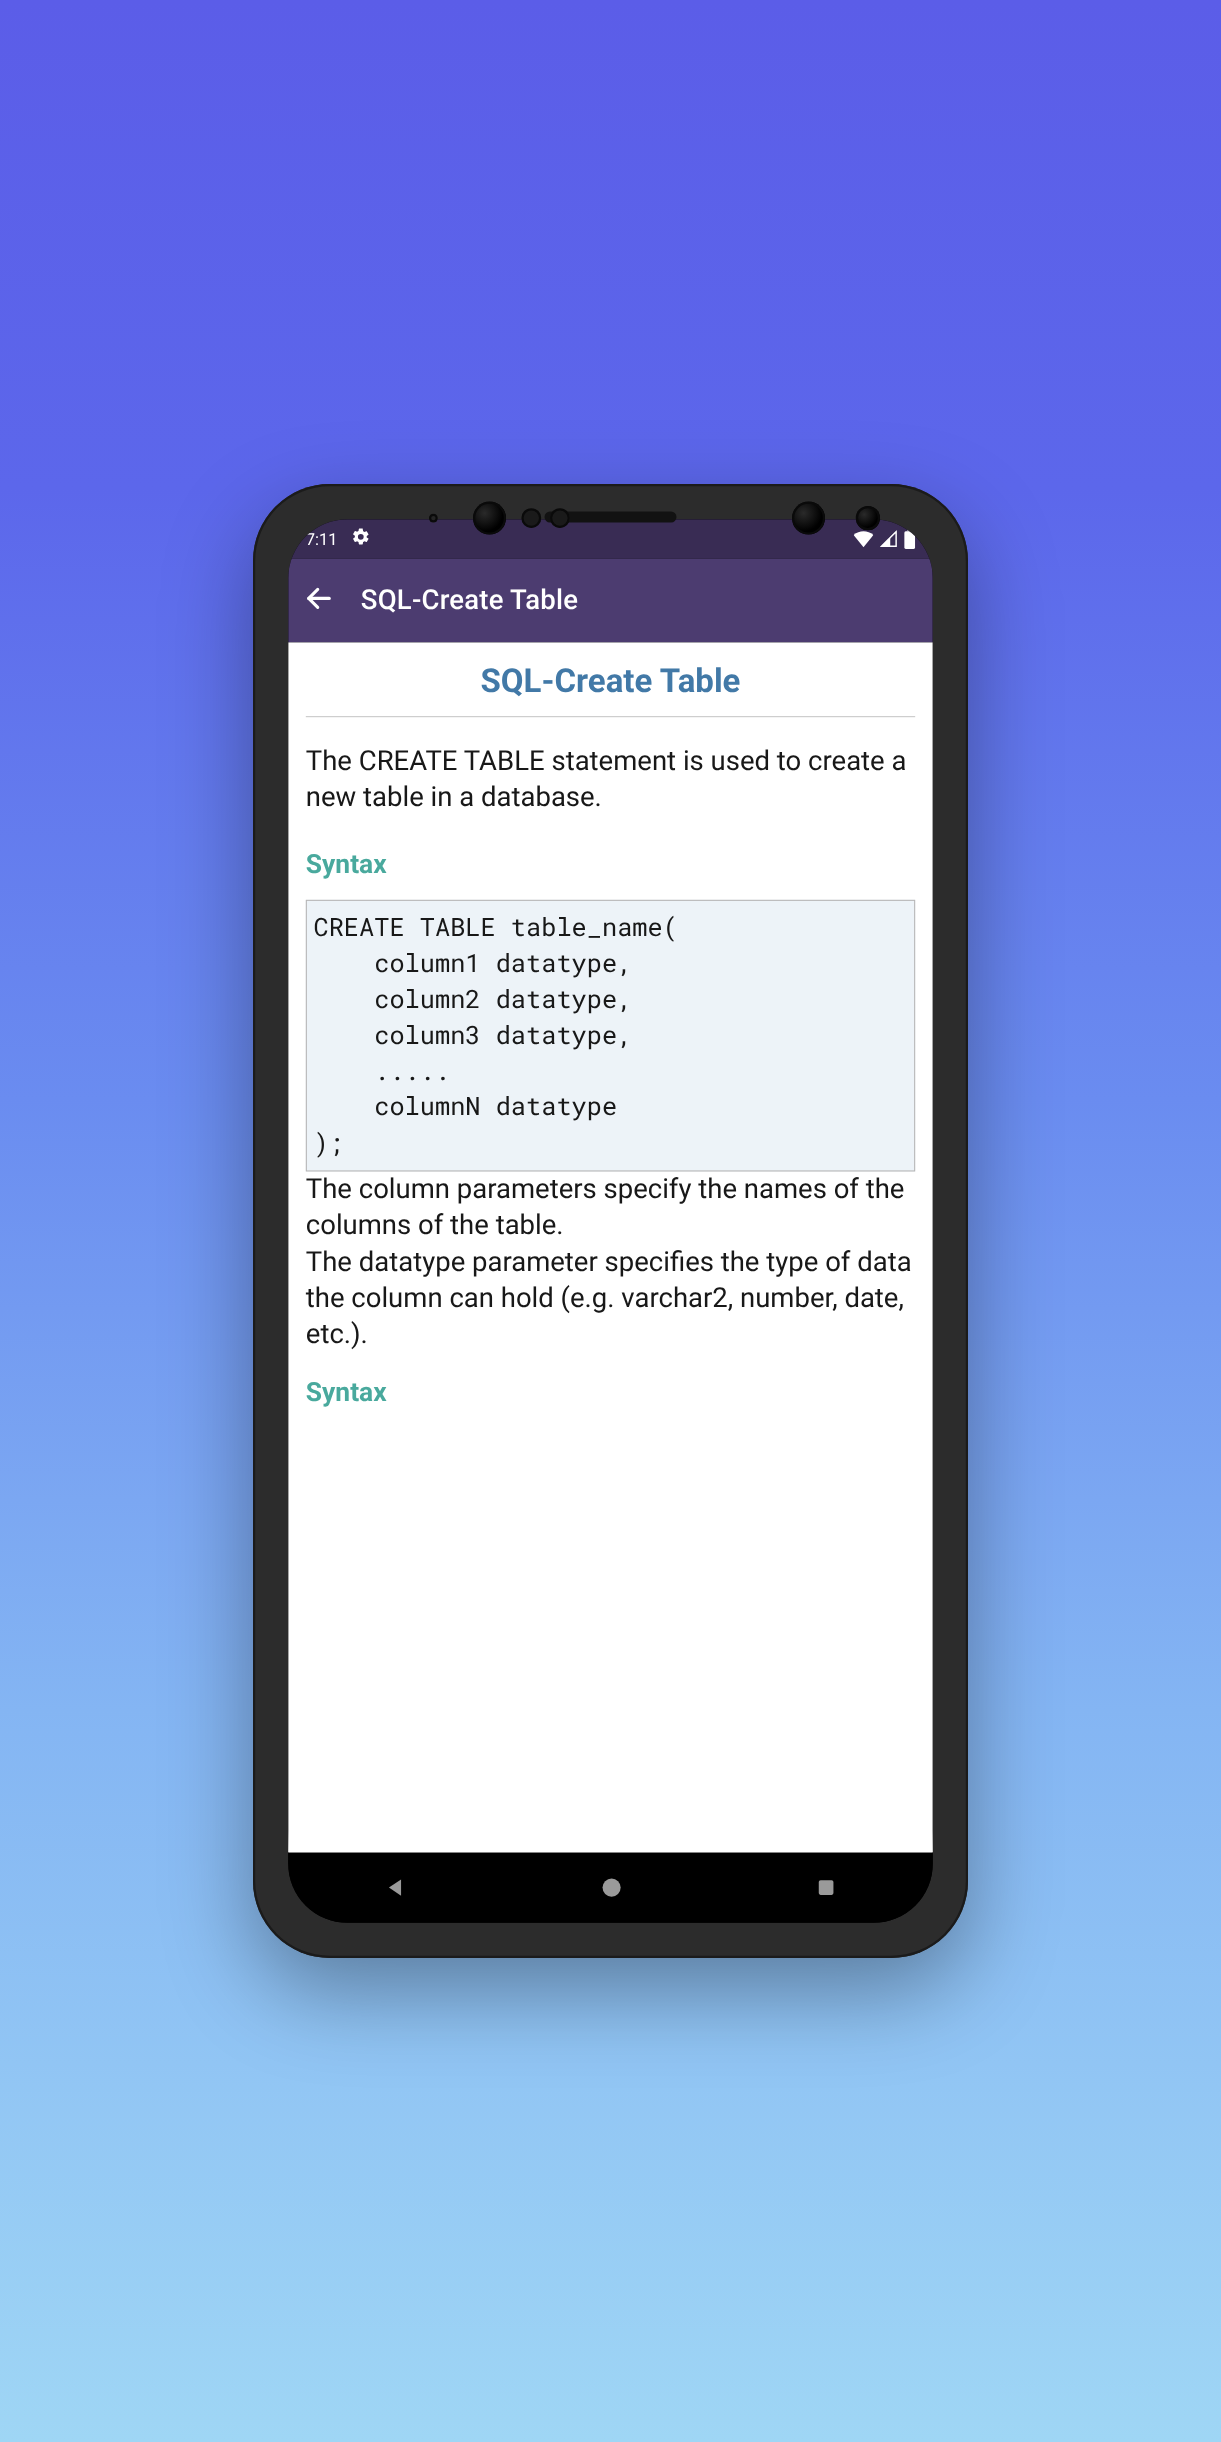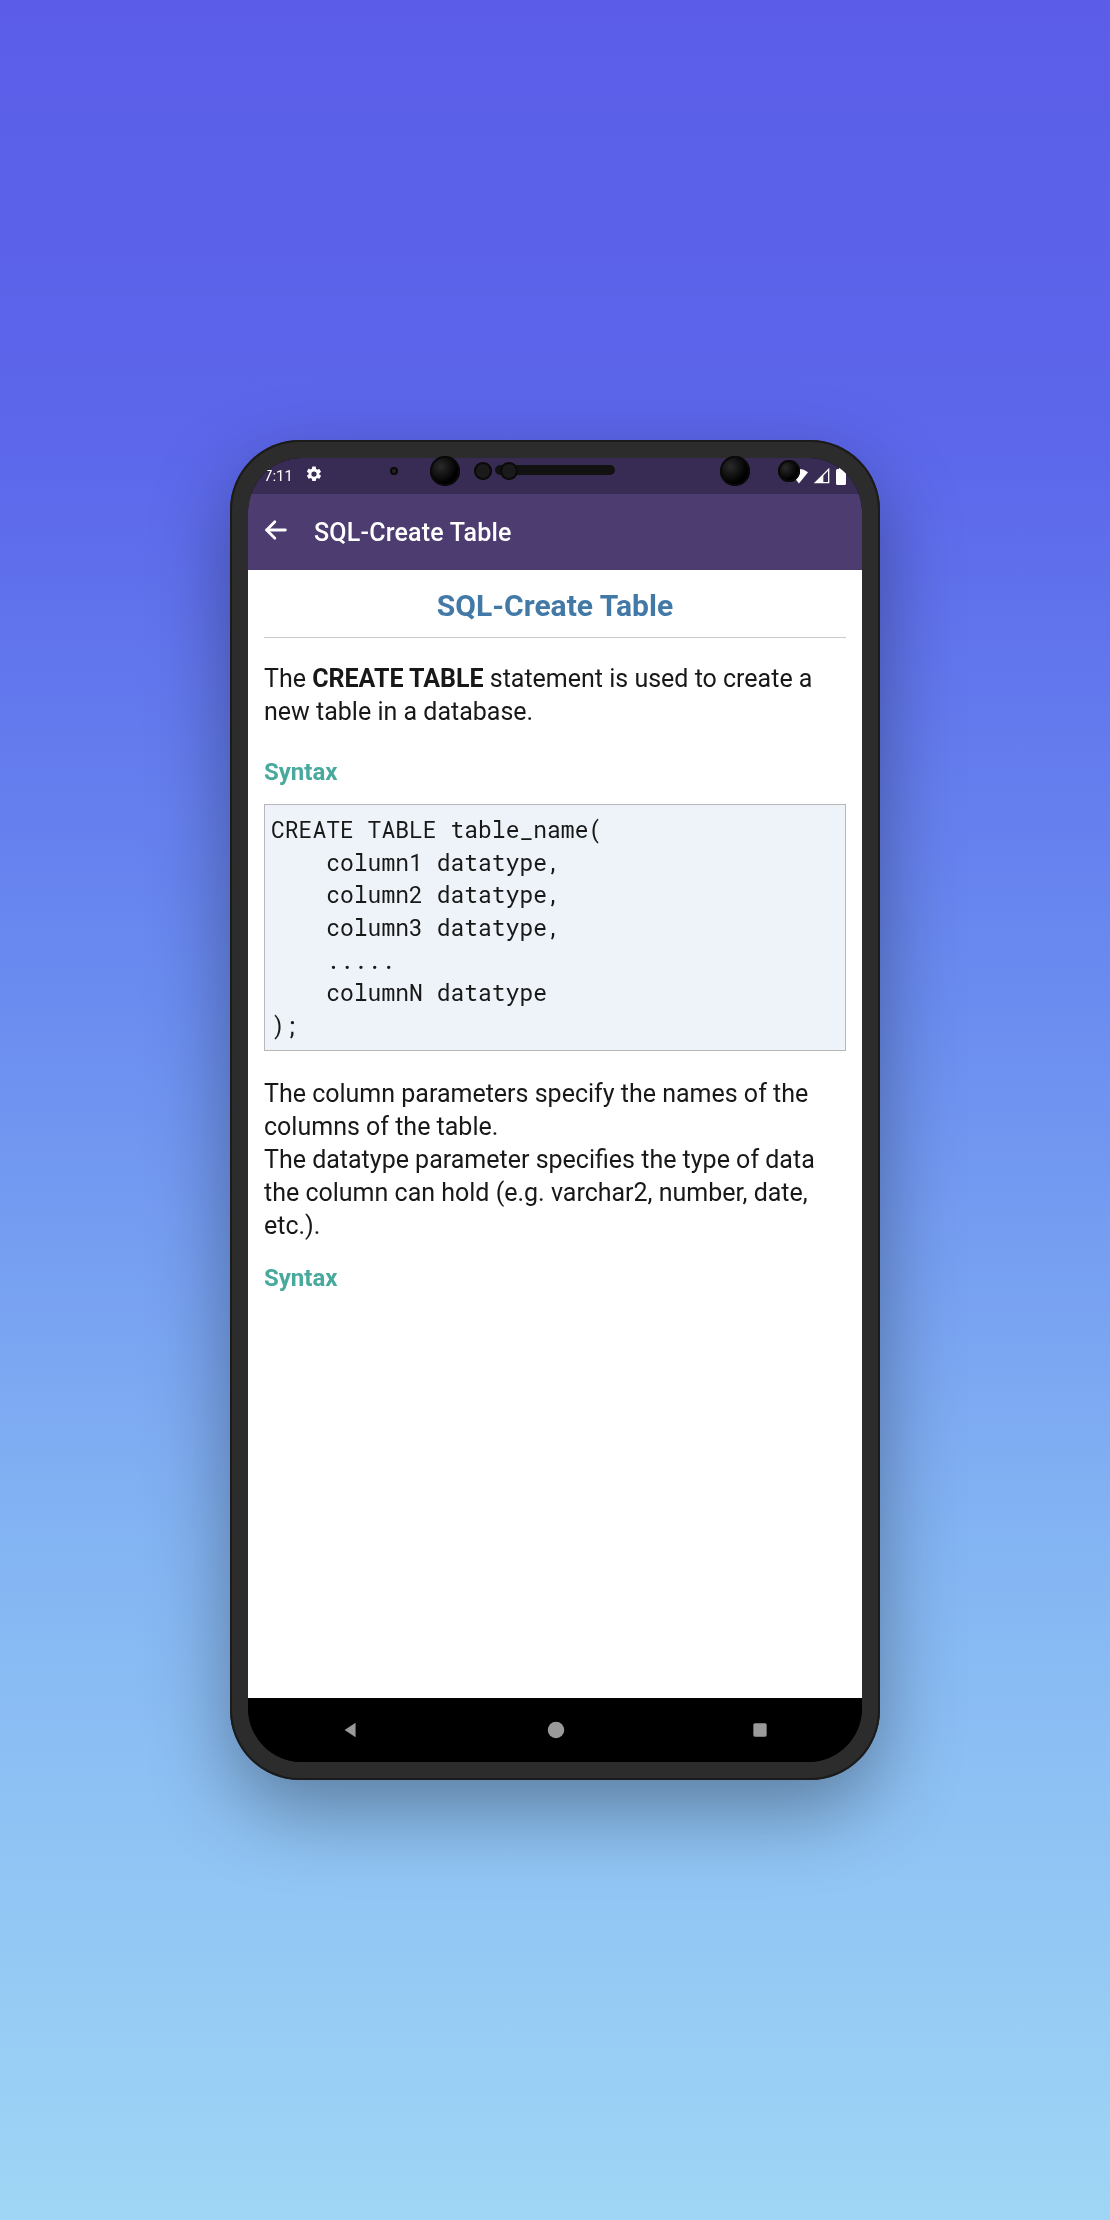--- a/index.html
+++ b/index.html
@@ -11,21 +11,21 @@
   align-items: center;
   justify-content: center;
 }
 
 
 .phone {
   width: 650px;
   height: 1340px;
   background: #2c2c2c;
   border-radius: 70px;
-  padding: 18px;
+  padding: 32px;
   box-shadow: 0 30px 80px rgba(0,0,0,0.35), inset 0 0 0 2px #1b1b1b;
   position: relative;
 }
 .phone-inner {
   width: 100%;
   height: 100%;
   background: #000;
   border-radius: 54px;
   overflow: hidden;
   position: relative;
@@ -112,41 +112,40 @@
 .hr {
   border: 0;
   border-top: 1px solid #c9c9c9;
   margin-bottom: 24px;
 }
 .intro {
   font-size: 25px;
   line-height: 1.32;
   margin-bottom: 30px;
 }
-.intro .kw { font-weight: 700; text-align: center; }
+.intro .kw { font-weight: 400; text-align: center; }
 .section-heading {
   color: #49a99d;
   font-weight: 700;
   font-size: 24px;
   margin-bottom: 18px;
 }
 .para {
   font-size: 25px;
   line-height: 1.32;
   margin-bottom: 22px;
 }
 .code-block {
   background: #edf3f8;
   border: 1px solid #b7b7b7;
   font-family: "Roboto Mono", "Consolas", monospace;
   font-size: 23px;
   white-space: pre;
   line-height: 1.42;
   padding: 8px 6px;
-  margin-bottom: 26px;
 }
 .content-fade {
   position: absolute;
   left: 0; right: 0; bottom: 0;
   height: 20px;
   background: linear-gradient(180deg, rgba(255,255,255,0) 0%, #fff 100%);
 }
 
 
 .nav-bar {

